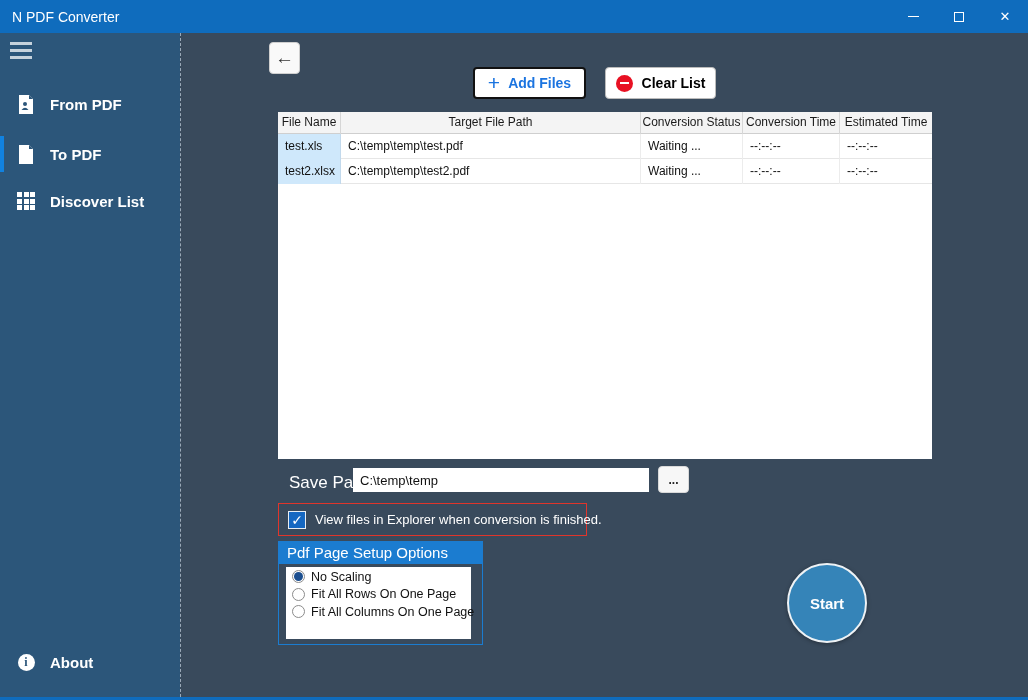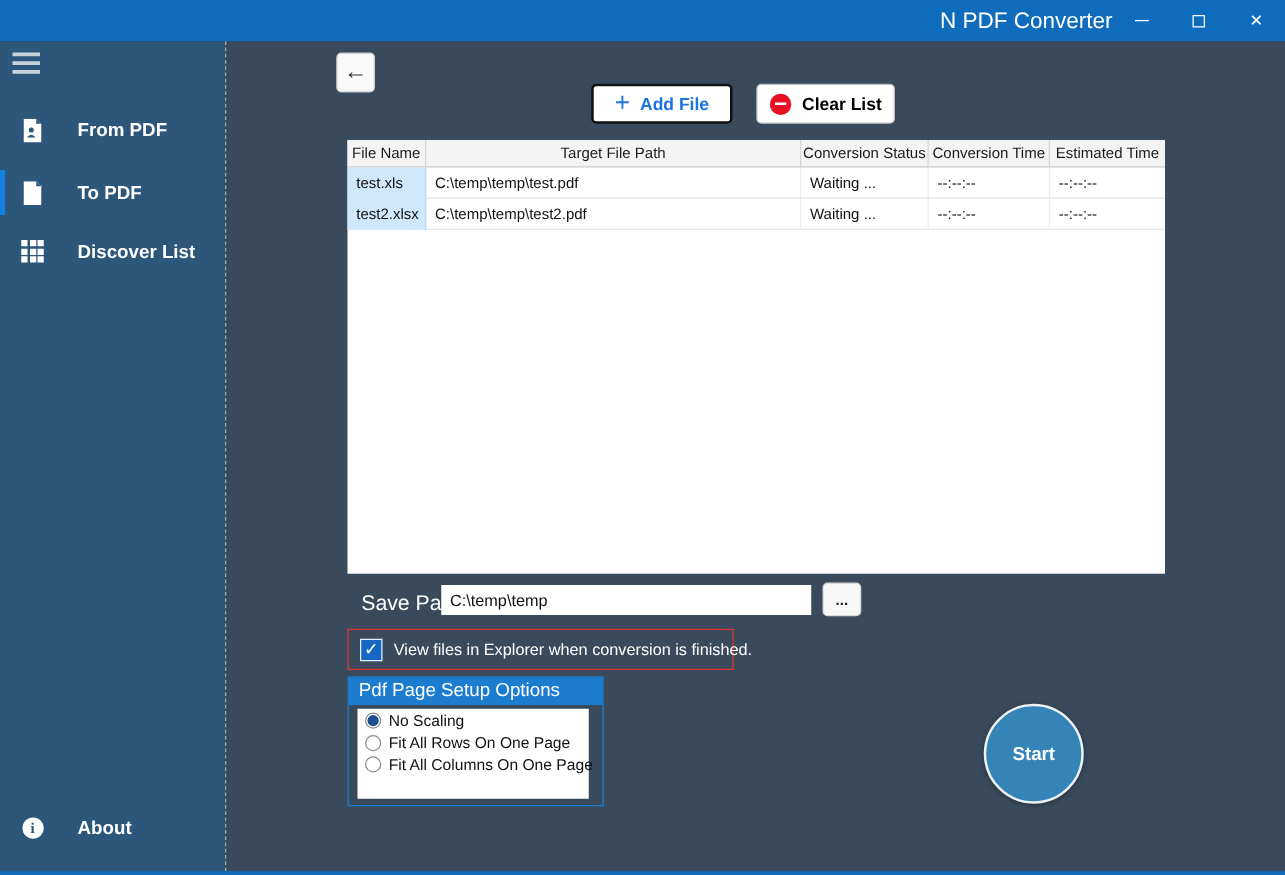--- a/index.html
+++ b/index.html
@@ -1,35 +1,35 @@
 <!DOCTYPE html>
 <html><head>
 <meta charset="utf-8">
 <style>
   * { box-sizing: border-box; margin: 0; padding: 0; }
   html,body { width:1028px; height:700px; overflow:hidden; }
   body { font-family: "Liberation Sans", "DejaVu Sans", sans-serif; position:relative; background:#394a5c; }
 
   
   .titlebar { position:absolute; top:0; left:0; width:1028px; height:33px; background:#0f6cbd; display:flex; align-items:center; }
-  .titlebar .title { color:#fff; font-size:18px; padding-left:12px; flex:1;text-align:right; }
+  .titlebar .title { color:#fff; font-size:14px; padding-left:12px; flex:1; }
   .win-btn { width:46px; height:33px; display:flex; align-items:center; justify-content:center; color:#fff; font-size:13px; }
   .min-bar { width:11px; height:1.5px; background:#fff; display:block; }
   .max-box { width:10px; height:10px; border:1.5px solid #fff; display:block; }
 
   
   .app { position:absolute; top:33px; left:0; width:1028px; height:664px; display:flex; }
   .sidebar { position:relative; width:180px; height:100%; background:#2c567a; flex:none; }
   .main { position:relative; flex:1; height:100%; background:#394a5c; border-left:1px dashed #9aa9b8; }
   .bottom-strip { position:absolute; left:0; bottom:0; width:1028px; height:3px; background:#0f6cbd; z-index:5; }
 
   
   .hamburger { position:absolute; top:9px; left:10px; width:22px; height:17px; display:flex; flex-direction:column; justify-content:space-between; cursor:pointer; }
   .hamburger span { display:block; height:3px; background:#c6d2dc; }
-  .nav-item { position:absolute; left:0; width:100%; height:36px; display:flex; align-items:center; color:#fff; font-size:15px; font-weight:600; cursor:pointer;gap:12px; }
+  .nav-item { position:absolute; left:0; width:100%; height:36px; display:flex; align-items:center; color:#fff; font-size:15px; font-weight:600; cursor:pointer; }
   .nav-item .ico { width:20px; margin-left:16px; margin-right:14px; display:flex; align-items:center; justify-content:center; }
   .nav-from { top:53px; }
   .nav-to { top:103px; }
   .nav-disc { top:150px; }
   .nav-about { top:611px; }
   .nav-accent { position:absolute; left:0; top:0; width:4px; height:36px; background:#1182e0; }
   .grid-ico { display:grid; grid-template-columns:repeat(3,5px); grid-template-rows:repeat(3,5px); gap:1.5px; }
   .grid-ico b { background:#fff; }
   .about-circle { width:17px; height:17px; border-radius:50%; background:#fff; color:#2c567a; font-size:12px; font-weight:bold; display:flex; align-items:center; justify-content:center; font-family:"Liberation Serif","DejaVu Serif",serif; }
 
@@ -150,21 +150,21 @@
   </div>
 
   <div class="main">
 
     <div class="back-btn">
       <span>←</span>
     </div>
 
     <div class="add-btn">
       <span class="plus">+</span>
-      <span class="lbl">Add File</span>
+      <span class="lbl">Add Files</span>
     </div>
 
     <div class="clear-btn">
       <span class="redcirc">
           <i></i>
         </span>
       <span class="lbl">Clear List</span>
     </div>
 
     <div class="file-table">

